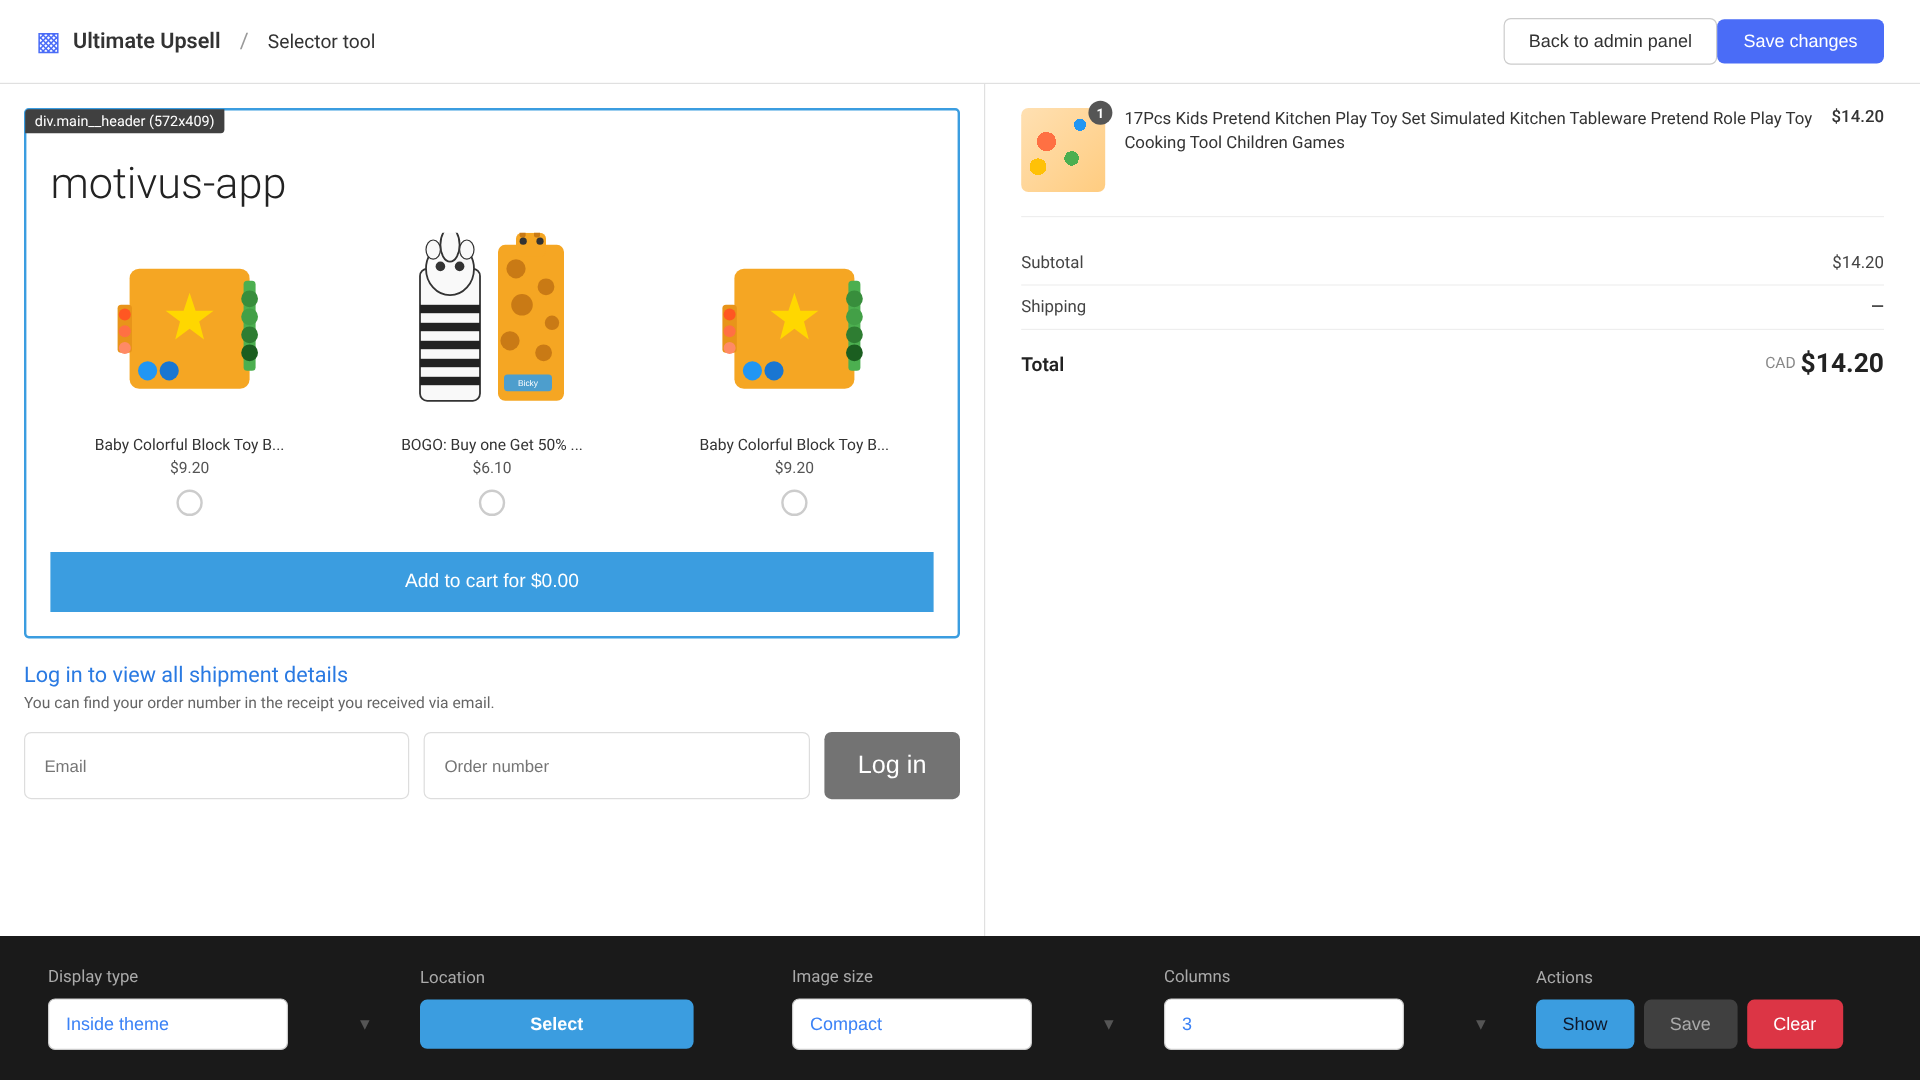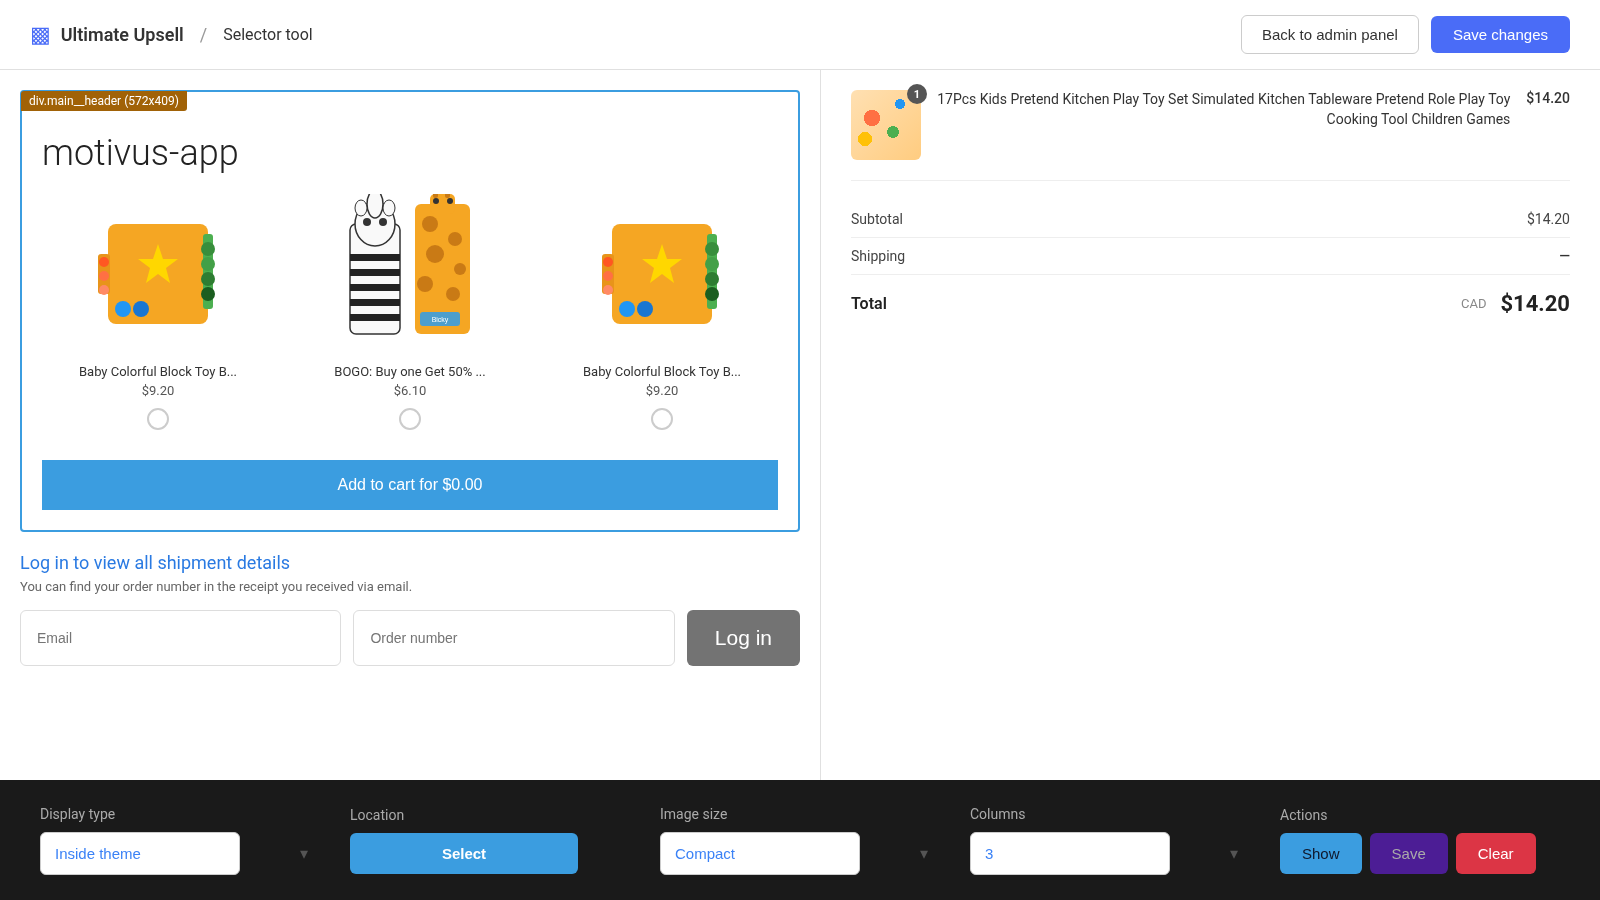--- a/index.html
+++ b/index.html
@@ -33,21 +33,20 @@
       color: #999;
       font-size: 18px;
       margin: 0 6px;
     }
     .breadcrumb-current {
       font-size: 16px;
       color: #333;
     }
     .header-right {
       display: flex;
-      gap: 12px;
       align-items: center;
     }
     .btn-back {
       border: 1px solid #ccc;
       background: #fff;
       color: #333;
       padding: 10px 20px;
       border-radius: 6px;
       font-size: 15px;
       cursor: pointer;
@@ -81,21 +80,21 @@
     
     .widget-container {
       border: 2px solid #3b9de0;
       border-radius: 4px;
       position: relative;
     }
     .widget-label {
       position: absolute;
       top: -1px;
       left: -1px;
-      background: #a16207;
+      background: #404040;
       color: #fff;
       font-size: 12px;
       padding: 3px 8px;
       border-radius: 3px 0 3px 0;
       z-index: 10;
     }
 
     .widget-inner {
       padding: 40px 20px 20px;
     }
@@ -242,21 +241,20 @@
       font-weight: bold;
     }
     .cart-item-info {
       flex: 1;
     }
     .cart-item-name {
       font-size: 14px;
       color: #333;
       line-height: 1.4;
       margin-bottom: 4px;
-      text-align: right;
     }
     .cart-item-price {
       font-size: 14px;
       color: #333;
       font-weight: 500;
     }
 
     .cart-totals { margin-top: 10px; }
     .cart-row {
       display: flex;
@@ -270,21 +268,21 @@
     .cart-row:last-child { border-bottom: none; }
     .cart-row.total {
       font-size: 16px;
       font-weight: 600;
       color: #222;
       padding-top: 16px;
     }
     .total-amount {
       display: flex;
       align-items: center;
-      gap: 14px;
+      gap: 4px;
       justify-content: center;
     }
     .total-cad {
       font-size: 13px;
       color: #888;
       font-weight: 400;
     }
     .total-value {
       font-size: 22px;
       font-weight: 700;
@@ -351,21 +349,21 @@
     .btn-show {
       background: #3b9de0;
       color: #0f172a;
       border: none;
       border-radius: 6px;
       padding: 12px 22px;
       font-size: 15px;
       cursor: pointer;
     }
     .btn-save-tb {
-      background: #4c1d95;
+      background: #404040;
       color: #aaa;
       border: none;
       border-radius: 6px;
       padding: 12px 22px;
       font-size: 15px;
       cursor: pointer;
     }
     .btn-clear {
       background: #dc3545;
       color: #fff;

